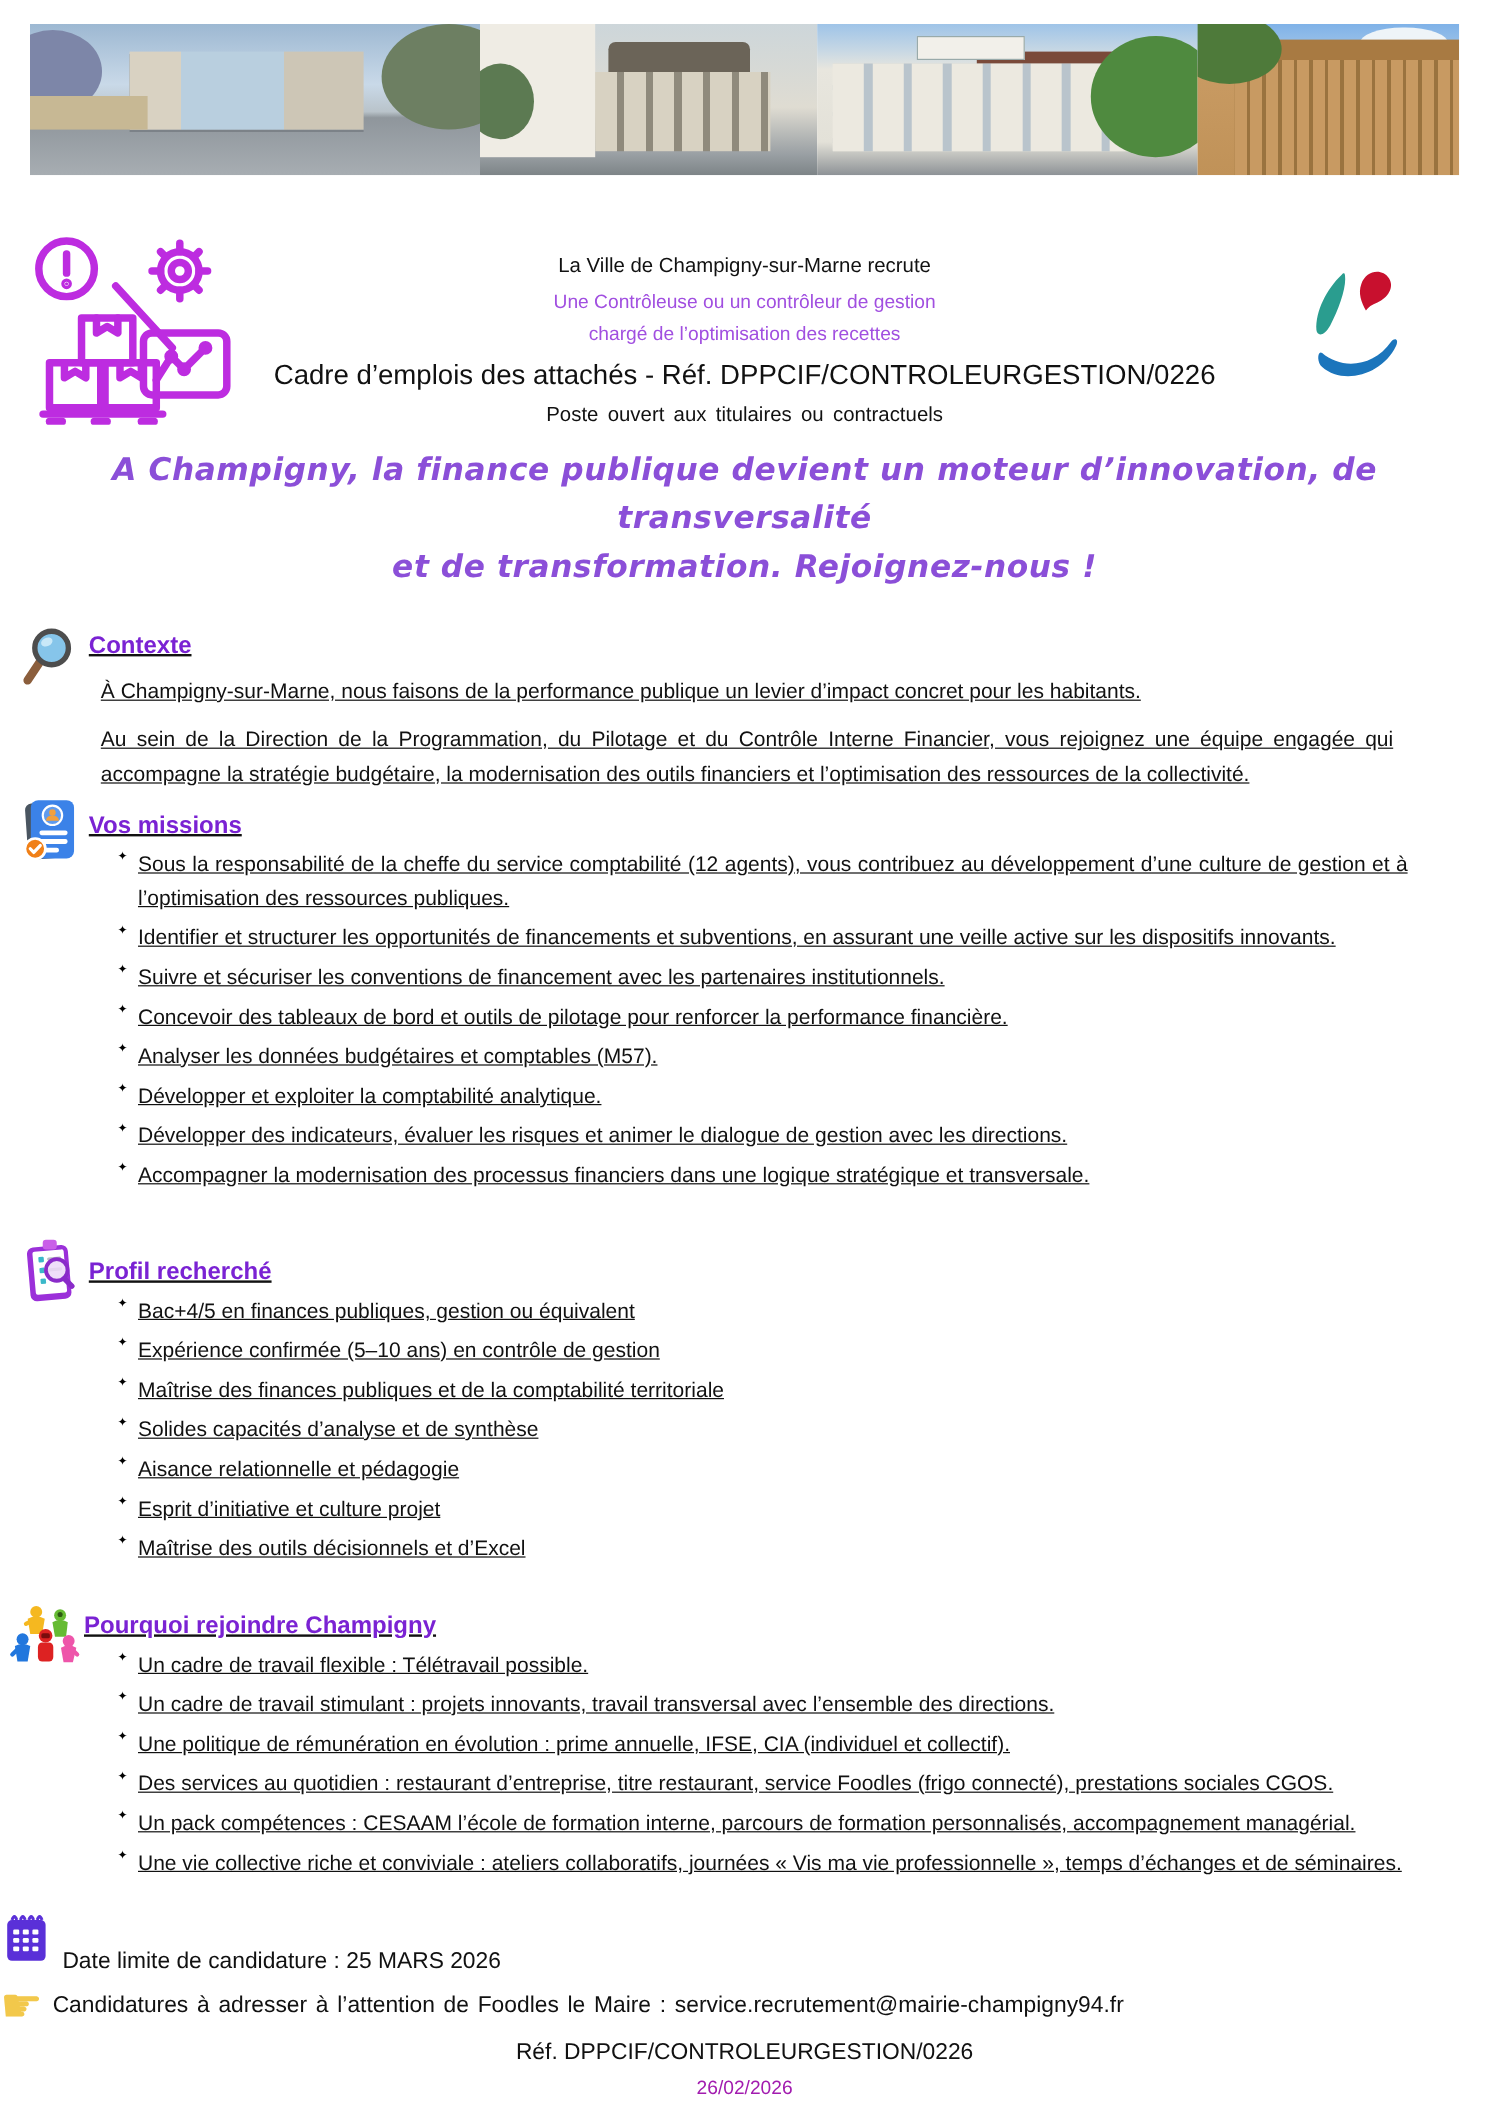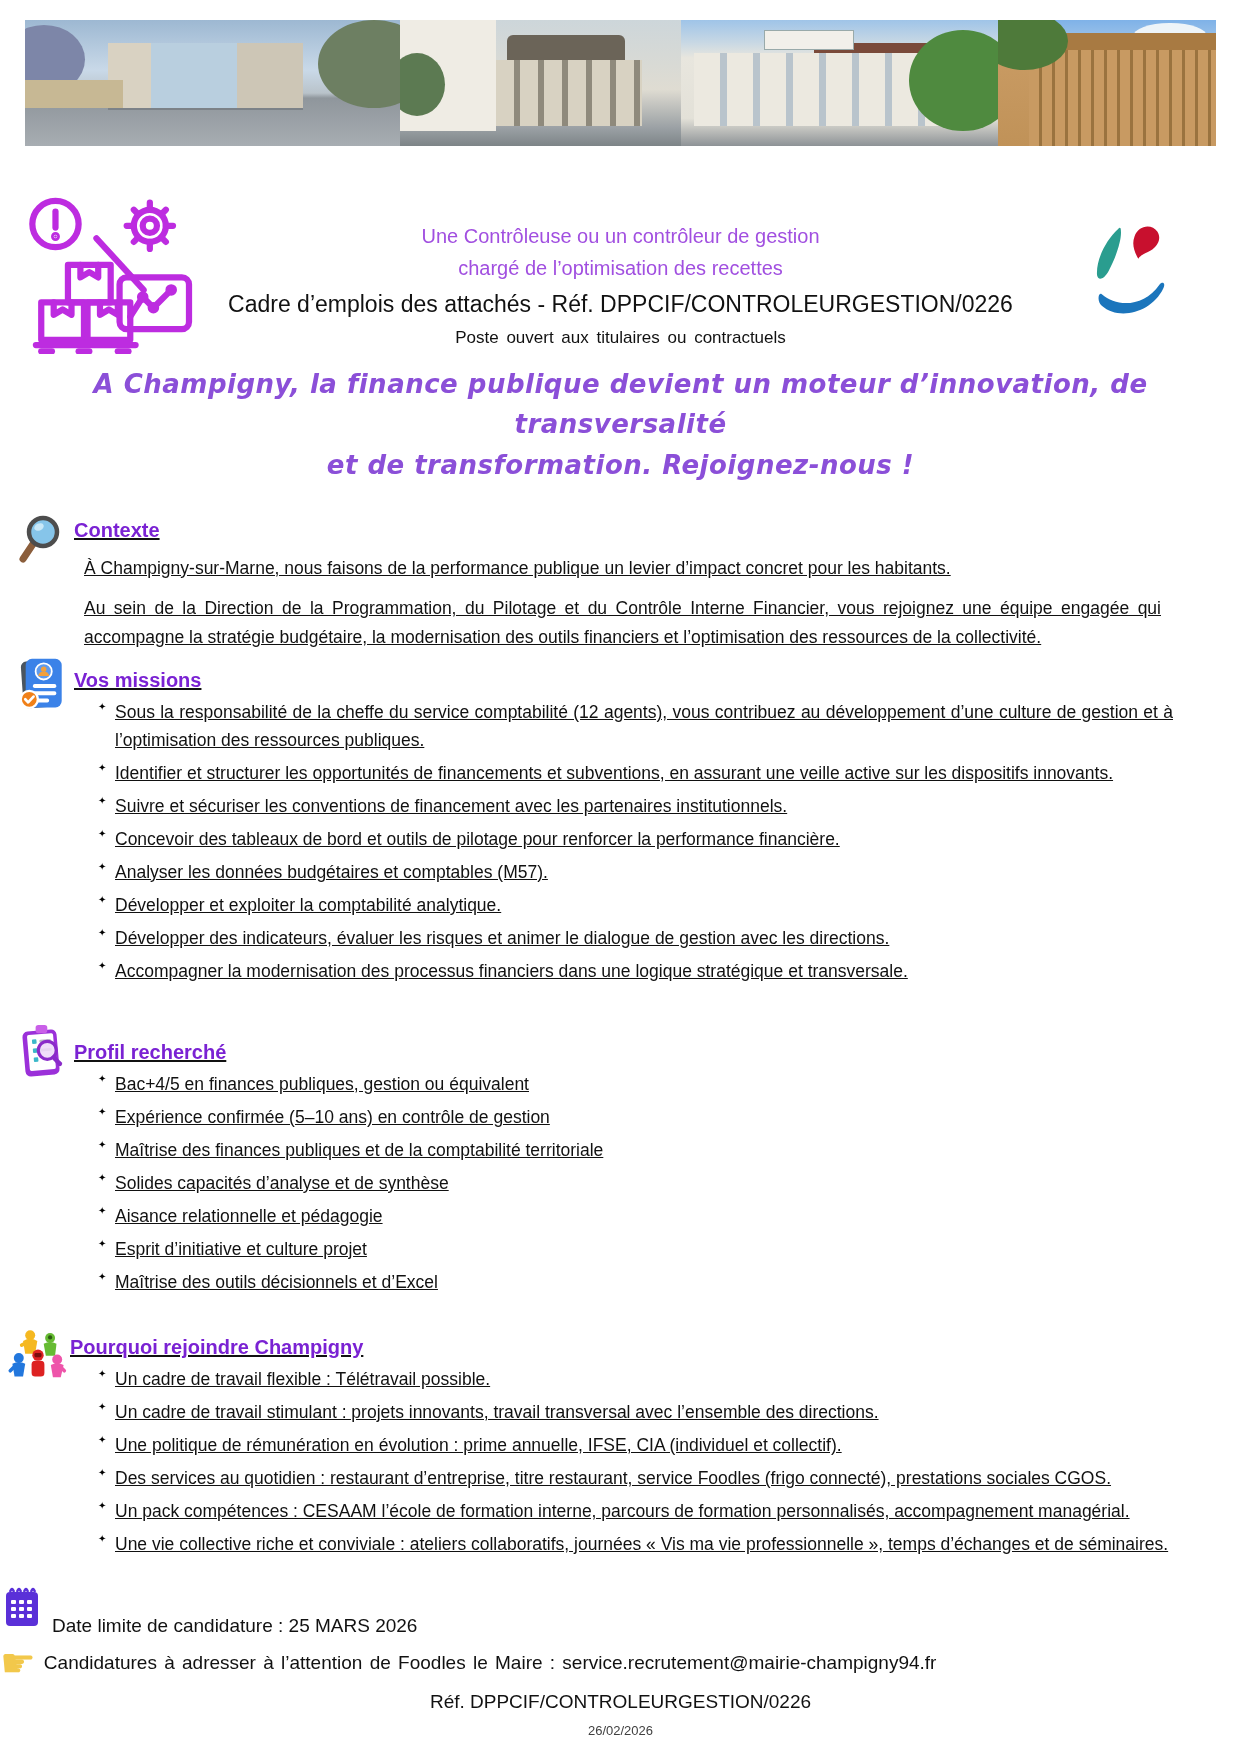--- a/index.html
+++ b/index.html
@@ -30,21 +30,21 @@
   .photo4 .roof{position:absolute;left:8%;top:10%;width:92%;height:14%;background:#a87a42;}
   .photo4 .slats{position:absolute;left:14%;top:24%;width:86%;height:76%;background:repeating-linear-gradient(90deg,#c89a62 0 10px,#9a733f 10px 13px);}
   .photo4 .green{position:absolute;left:-8%;top:-6%;width:40%;height:46%;background:#4e7a3a;border-radius:50%;}
   .photo4 .cloud{position:absolute;right:4%;top:2%;width:34%;height:22%;background:#eef4f8;border-radius:50%;}
 
   
   .header-left-icon{position:absolute;left:14px;top:192px;}
   .header-logo{position:absolute;right:72px;top:212px;}
   .header-text{padding-top:212px;text-align:center;}
   .h-recruits{font-size:17px;color:#111;}
-  .h-role{font-size:20px;color:#a14fe0;margin-top:9px;line-height:1.5;}
+  .h-role{font-size:16px;color:#a14fe0;margin-top:9px;line-height:1.5;}
   .h-cadre{font-size:23px;color:#111;margin-top:8px;}
   .h-poste{font-size:17px;color:#111;margin-top:10px;word-spacing:3px;}
   .tagline{margin-top:16px;text-align:center;color:#8b4fd8;
     font-family:"DejaVu Sans", sans-serif;font-style:italic;font-weight:bold;
     font-size:26px;line-height:1.55;letter-spacing:.5px;}
 
   
   .content{padding:0 68px 0 72px;}
   .section{position:relative;margin-top:30px;text-decoration:underline;}
   .section-icon{position:absolute;left:-60px;top:-12px;}
@@ -54,21 +54,21 @@
   ul.bullets li{position:relative;padding-left:17px;font-size:17.5px;line-height:1.6;text-align:justify;margin-bottom:5px;}
   ul.bullets li::before{content:"✦";position:absolute;left:0;top:1px;font-size:10px;color:#000;}
 
   
   .footer{margin-top:26px;}
   .f-row{display:flex;justify-content:flex-start;align-items:center;gap:8px;font-size:19px;}
   .f-deadline{align-items:flex-end;}
   .f-contact{margin-top:10px;word-spacing:2px;}
   .hand-glyph{font-family:"DejaVu Sans", sans-serif;font-size:40px;color:#f2c84b;line-height:0.8;}
   .f-ref{text-align:center;font-size:19px;margin-top:12px;}
-  .f-pub{text-align:center;font-size:13px;margin-top:10px;color:#404040;}
+  .f-pub{text-align:center;font-size:16px;margin-top:10px;color:#a21caf;}
 </style>
 </head>
 <body>
 
 <div class="banner">
   <div class="photo photo1">
     <div class="tree-l"></div>
     <div class="bldg"></div>
     <div class="low"></div>
     <div class="tree-r"></div>
@@ -131,20 +131,21 @@
 
 <div class="header-logo">
   <svg width="96" height="128" viewBox="0 0 100 130">
     <path d="M47,16 C34,28 24,48 25,64 C26,70 32,69 37,60 C44,47 50,30 50,20 C50,14 49,14 47,16 Z" fill="#2a9d8f"></path>
     <path d="M64,24 C68,12 82,10 88,19 C93,27 87,36 78,40 C73,42 70,44 68,47 C64,40 61,32 64,24 Z" fill="#c8102e"></path>
     <path d="M30,84 C46,98 74,97 90,74 C93,70 97,72 94,78 C82,103 48,112 30,96 C25,92 26,81 30,84 Z" fill="#1b75bc"></path>
   </svg>
 </div>
 
 <div class="header-text">
+  <div class="h-recruits">La Ville de Champigny-sur-Marne recrute</div>
   <div class="h-role">Une Contrôleuse ou un contrôleur de gestion</div>
   <div class="h-role" style="margin-top:2px;">chargé de l’optimisation des recettes</div>
   <div class="h-cadre">Cadre d’emplois des attachés - Réf. DPPCIF/CONTROLEURGESTION/0226</div>
   <div class="h-poste">Poste ouvert aux titulaires ou contractuels</div>
 </div>
 
 <div class="tagline">
   <div>A Champigny, la finance publique devient un moteur d’innovation, de transversalité</div>
   <div>et de transformation. Rejoignez-nous !</div>
 </div>

